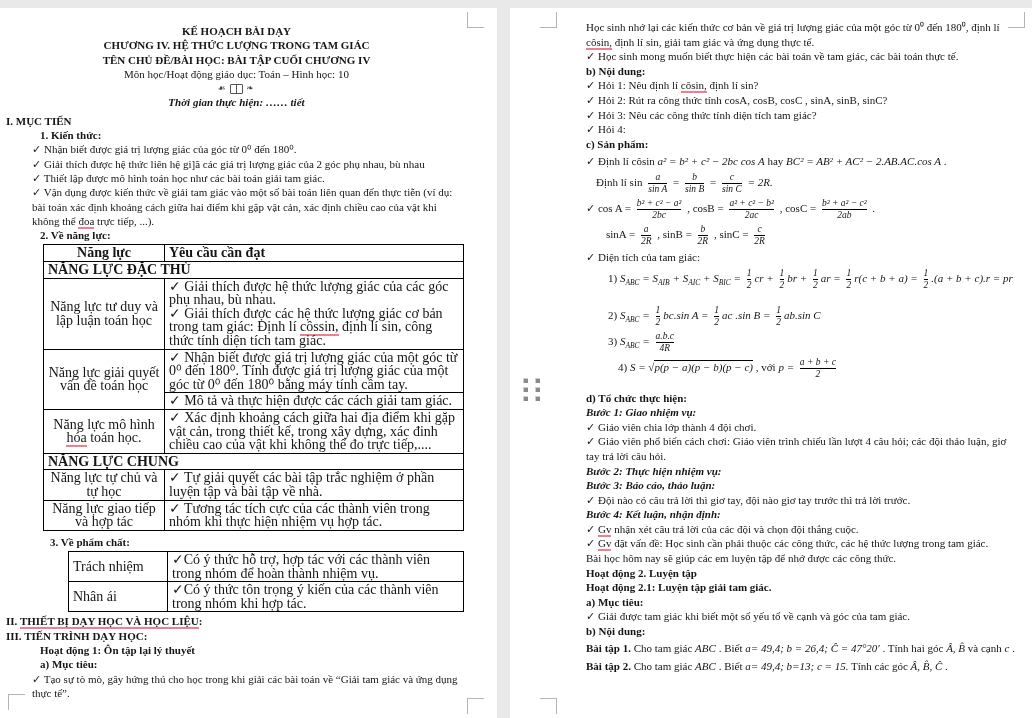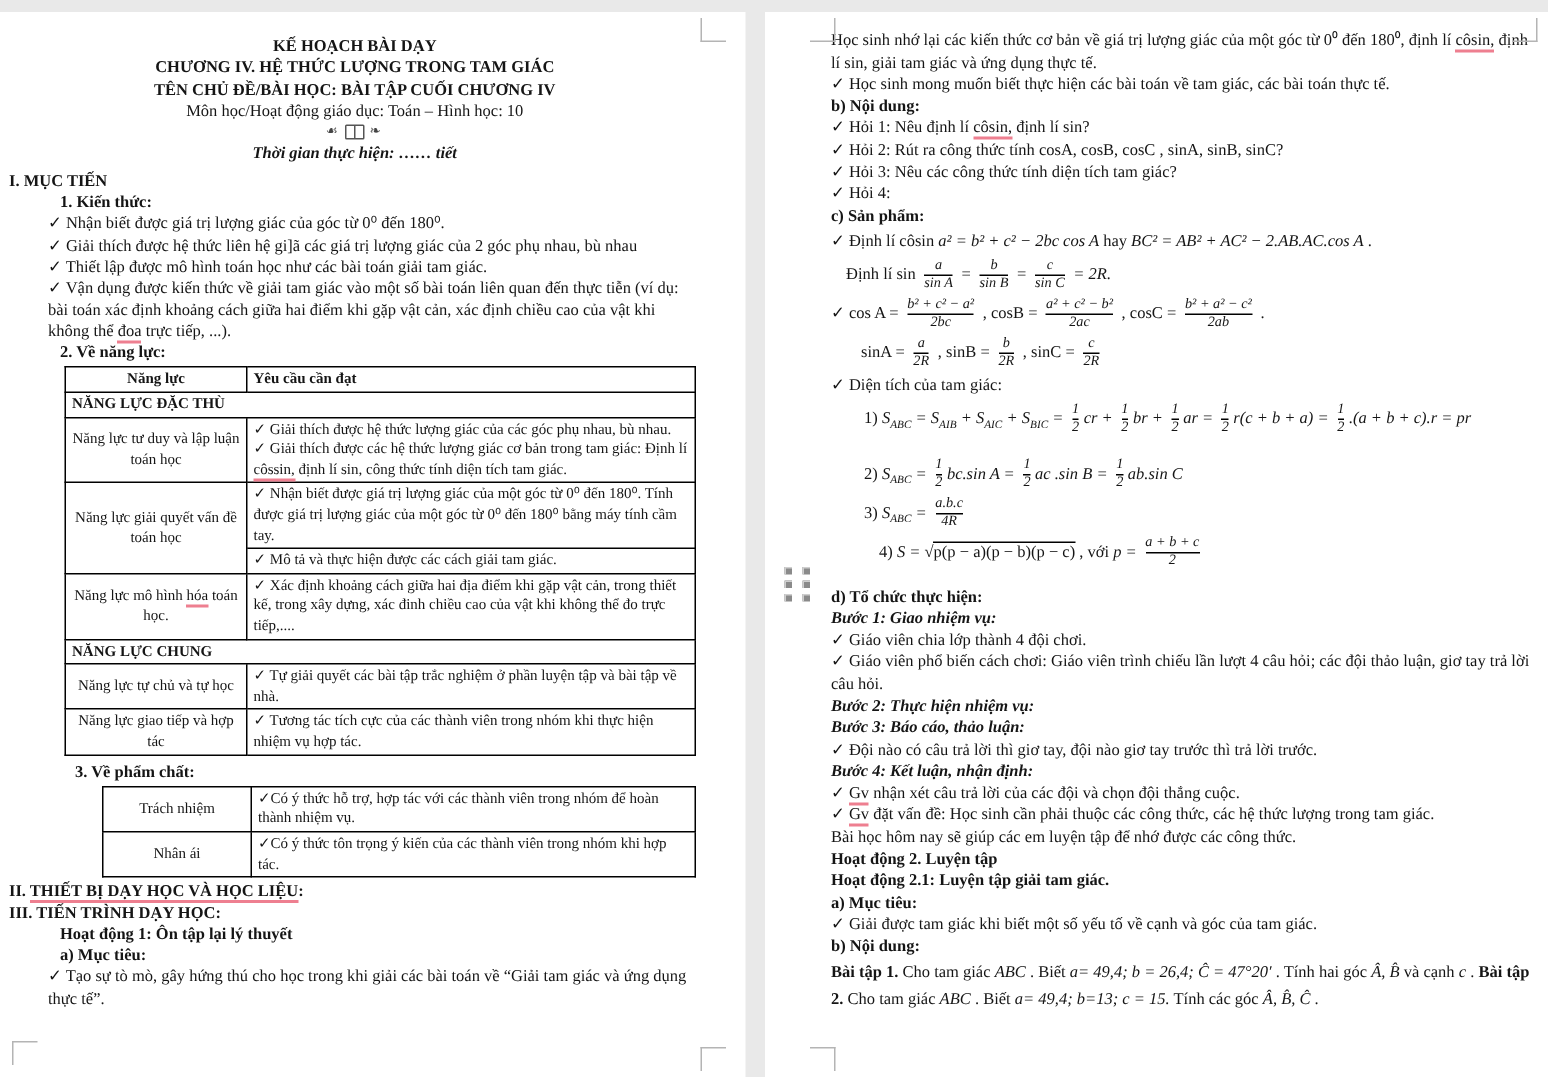--- a/index.html
+++ b/index.html
@@ -2,44 +2,44 @@
 <html><head>
 <meta charset="utf-8">
 <style>
   html,body{margin:0;padding:0}
   body{width:1032px;height:718px;background:#e9e9e9;overflow:hidden;position:relative;
        font-family:"Liberation Serif",serif;color:#151515;}
   .page{position:absolute;top:8px;background:#ffffff;height:712px;overflow:hidden}
   #page-left{left:0;width:497px}
   #page-right{left:510px;width:522px}
   .p1-body{padding:16px 30px 0 6px;font-size:11px;line-height:14.3px}
-  .p2-body{padding:12px 12px 0 44px;font-size:11px;line-height:14.6px}
+  .p2-body{padding:12px 12px 0 76px;font-size:11px;line-height:14.6px}
   p{margin:0}
   .b{font-weight:bold}
   .i{}
   .c{text-align:center}
   .bi{font-weight:bold;font-style:italic}
   .t12{font-size:11px}
   .ind{margin-left:34px}
   .ind2{margin-left:44px}
   .sp{border-bottom:2px solid #ee7f90;padding-bottom:0px}
   .math{font-style:italic}
   sub{font-size:7.5px}
   .frac{display:inline-flex;flex-direction:column;text-align:center;vertical-align:middle;
         font-size:9.5px;line-height:11px;margin:0 3px;font-style:italic}
   .frac .den{border-top:1px solid #000}
   .fline{margin:3px 0 3px 10px}
   .fnum{margin:3px 0 3px 22px}
-  .rad{border-top:1px solid #000;}
-  table{border-collapse:collapse;font-size:10px;line-height:13.6px}
+  .rad{border-top:1px solid #000;font-style:italic}
+  table{border-collapse:collapse;font-size:14px;line-height:13.6px}
   td{border:1px solid #000;padding:1px 4px;vertical-align:middle}
   .tbl1{margin:2px 0 4px 37px;width:421px}
   .tbl1 .col1{width:112px;text-align:center}
   .tbl2{margin:2px 0 2px 62px;width:396px}
-  .tbl2 .col1{width:90px;text-align:center}
+  .tbl2 .col1{width:90px;}
   .thead{text-align:left;font-weight:bold}
   .orn{font-size:9px;color:#444;letter-spacing:2px;font-family:"DejaVu Sans",sans-serif}
   .book{display:inline-block;width:11px;height:8px;border:1px solid #555;border-radius:1px;
         position:relative;vertical-align:middle;margin:0 3px}
   .book:after{content:"";position:absolute;left:5px;top:0;width:1px;height:8px;background:#555}
   .mark{position:absolute;width:16px;height:15px;border-color:#b4b4b4;border-style:solid;border-width:0}
   .m-tr{border-left-width:1px;border-bottom-width:1px}
   .m-tl{border-right-width:1px;border-bottom-width:1px}
   .m-br{border-left-width:1px;border-top-width:1px}
   .m-bl{border-right-width:1px;border-top-width:1px}

